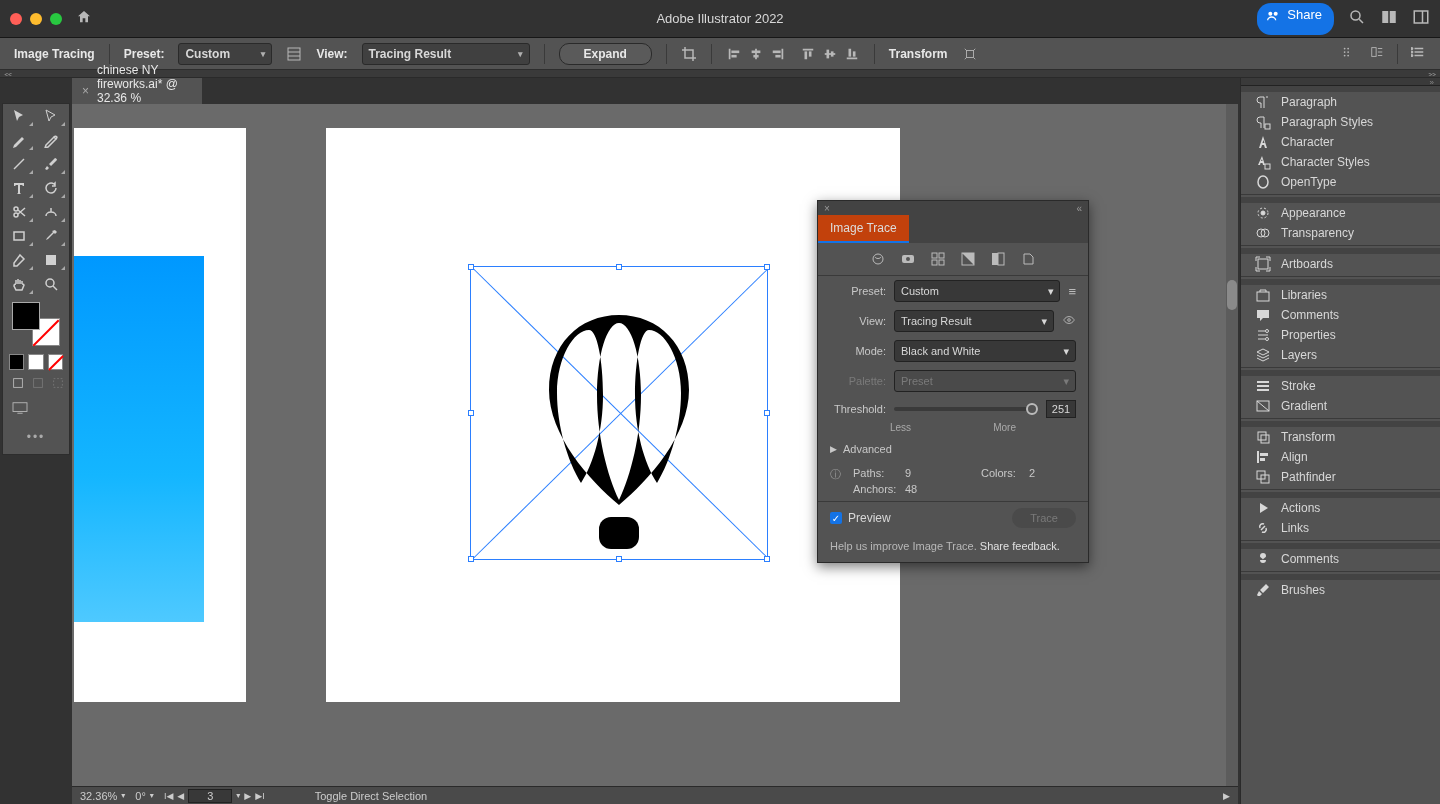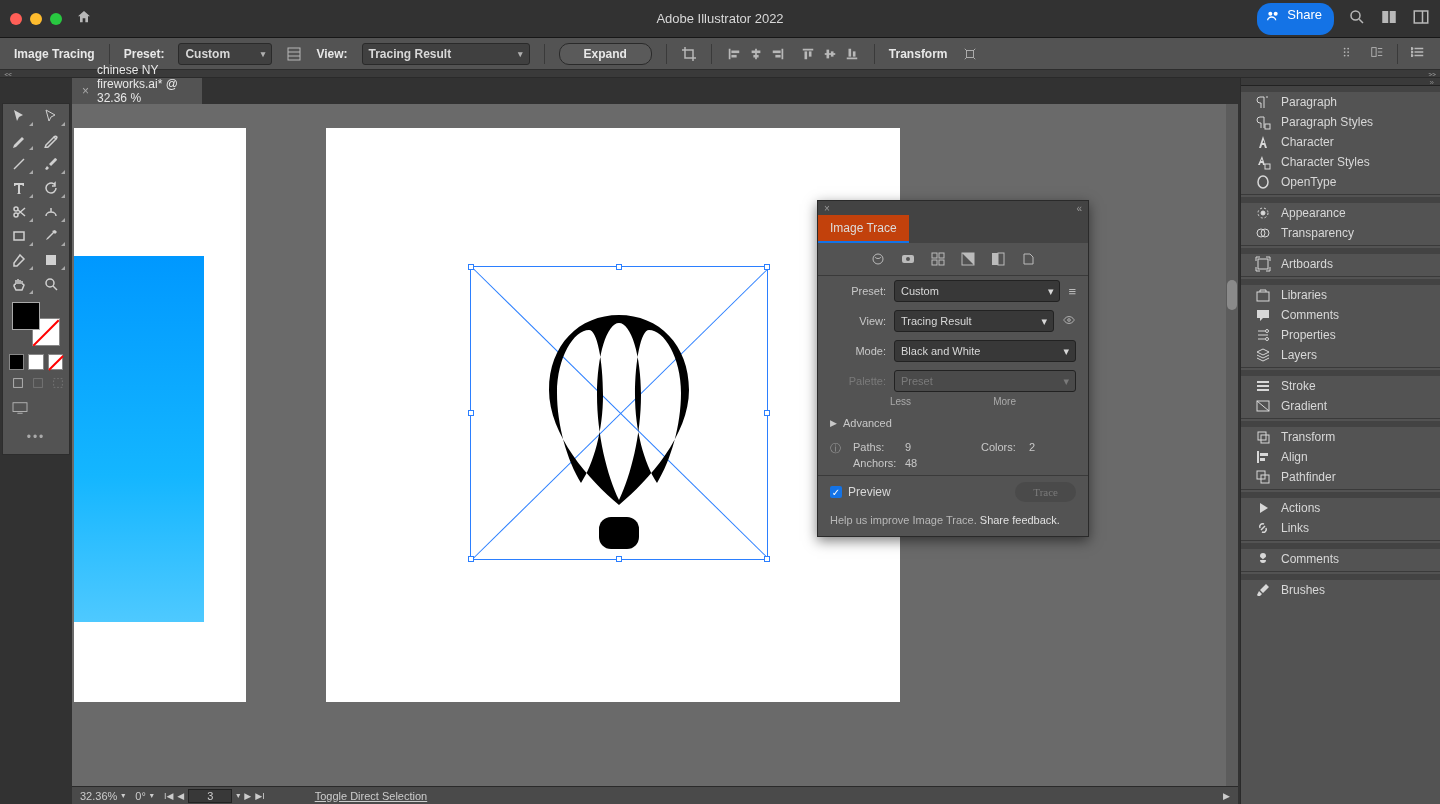--- a/index.html
+++ b/index.html
@@ -84,39 +84,39 @@
 .iticons span { width:16px; height:16px; display:flex; align-items:center; justify-content:center; color:#bbb;}
 .itslider { flex:1; height:4px; background:#3a3a3a; position:relative; border-radius:2px;}
 .itslider-knob { position:absolute; right:0; top:-4px; width:12px; height:12px; border-radius:50%; background:#535353; border:2px solid #bbb;}
 .itval { width:30px; background:#383838; border:1px solid #222; text-align:center; font-size:11px; padding:2px 0;}
 .itsub { display:flex; justify-content:space-between; padding:0 72px 4px 72px; font-size:10px; color:#aaa;}
 .itadv { display:flex; align-items:center; gap:6px; padding:6px 12px; color:#c8c8c8; font-size:11px;}
 .itstats { display:flex; padding:6px 12px; gap:6px; font-size:11px; color:#c8c8c8; align-items:flex-start;}
 .statcol { display:flex; flex-direction:column; gap:4px; }
 .itfoot { display:flex; align-items:center; justify-content:space-between; padding:6px 12px; border-top:1px solid #3a3a3a;}
 .chk { width:12px; height:12px; background:#1473e6; border-radius:2px; color:#fff; font-size:10px; display:flex; align-items:center; justify-content:center;}
-.trace-btn { background:#4a4a4a; color:#7a7a7a; padding:4px 18px; border-radius:11px; font-size:11px;font-family:Liberation Serif, serif;}
+.trace-btn { background:#4a4a4a; color:#7a7a7a; padding:4px 18px; border-radius:11px; font-size:11px;}
 .ithelp { padding:6px 12px 10px; font-size:11px; color:#b8b8b8;}
 .ithelp a { color:#e0e0e0; }
 
 
 .rightpanel { position:absolute; right:0; top:78px; width:200px; bottom:0; background:#535353; border-left:1px solid #2a2a2a;}
 .rp-mini { height:8px; background:#3a3a3a; border-bottom:1px solid #222; text-align:right; padding-right:6px; font-size:8px; color:#888;}
 .rp-item { display:flex; align-items:center; gap:10px; padding:2px 14px; color:#d8d8d8; font-size:12px;}
 .rp-item svg, .rp-item .ico { width:16px; height:16px; flex-shrink:0; }
 .rp-sep { height:1px; background:#3a3a3a; margin:2px 0;}
 .rp-tabbar { height:6px; background:#434343;}
 
 
 .statusbar { position:absolute; left:72px; bottom:0; right:202px; height:18px; background:#4a4a4a; border-top:1px solid #2a2a2a; display:flex; align-items:center; padding:0 8px; gap:10px; font-size:11px; color:#ccc;}
 .statusbar .dd { display:flex; align-items:center; gap:4px;}
 .navarrows { display:flex; gap:4px; align-items:center;}
 .navarrows span { font-size:9px; }
 .pagenum { background:#383838; border:1px solid #222; padding:0 18px; font-size:11px;}
-.status-msg { margin-left:40px;text-decoration:underline; }
+.status-msg { margin-left:40px; }
 </style>
 </head>
 <body>
 
 <div class="titlebar">
   <div class="traffic">
     <span class="red"></span>
     <span class="yellow"></span>
     <span class="green"></span>
   </div>
@@ -505,20 +505,27 @@
         <span class="chev">▾</span>
       </div>
   </div>
   <div class="itrow">
     <span class="itlbl" style="color:#7a7a7a">Palette:</span>
     <div class="itdd disabled">
         <span>Preset</span>
         <span class="chev">▾</span>
       </div>
   </div>
+  <div class="itrow">
+    <span class="itlbl">Threshold:</span>
+    <div class="itslider">
+        <div class="itslider-knob"></div>
+      </div>
+    <div class="itval">251</div>
+  </div>
   <div class="itsub">
       <span>Less</span>
       <span>More</span>
     </div>
   <div class="itadv">
       <span style="font-size:9px">▶</span>
       <span>Advanced</span>
     </div>
   <div class="itstats">
     <span style="color:#999">ⓘ</span>

